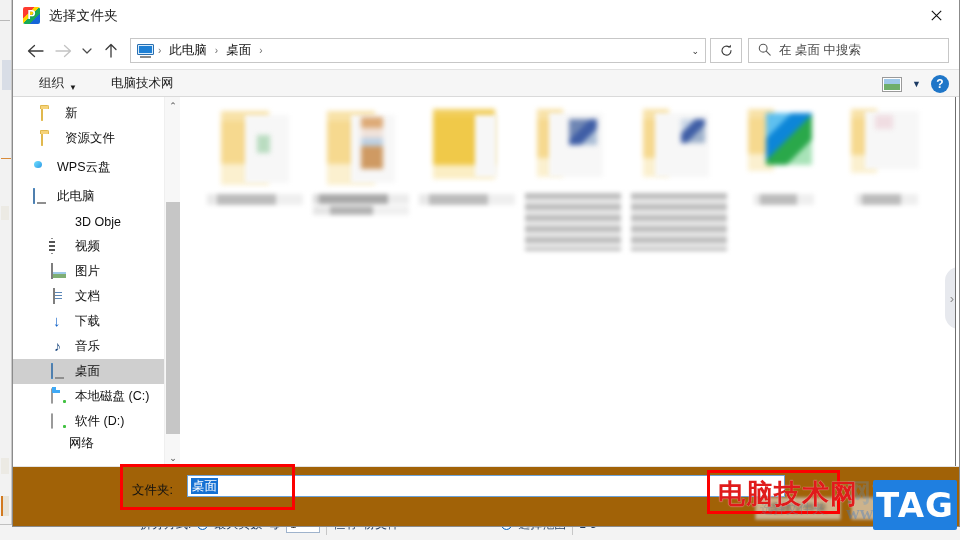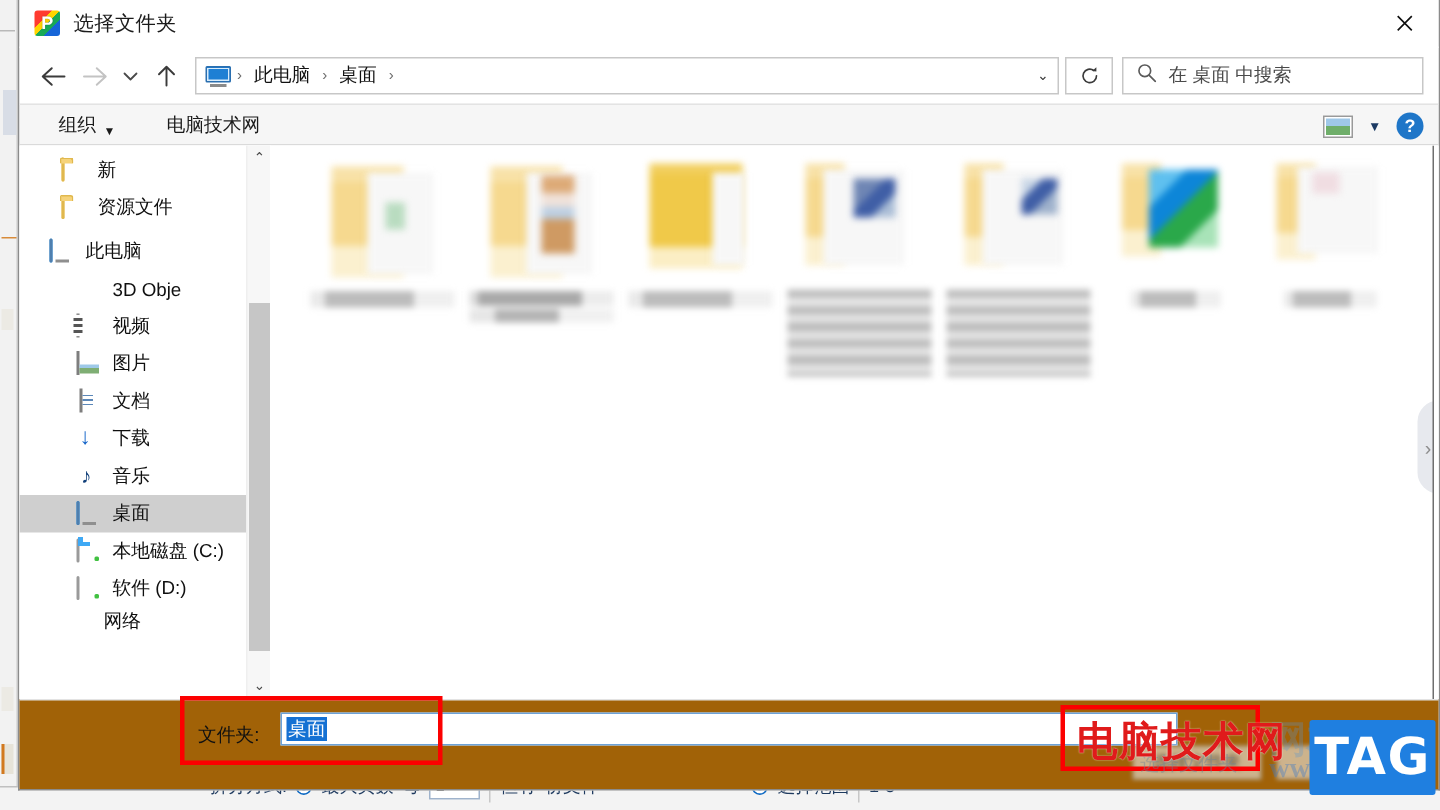--- a/index.html
+++ b/index.html
@@ -534,20 +534,24 @@
           <div class="nav-row indent1">
             <span class="nav-ico"><span class="ic-folder"></span></span>
             <span>新</span>
           </div>
 
           <div class="nav-row indent1">
             <span class="nav-ico"><span class="ic-folder"></span></span>
             <span>资源文件</span>
           </div>
 
+          <div class="nav-row" style="padding-left:20px;margin-top:4px">
+            <span class="nav-ico"><span class="ic-cloud"></span></span>
+            <span>WPS云盘</span>
+          </div>
 
           <div class="nav-row" style="padding-left:20px;margin-top:4px">
             <span class="nav-ico"><span class="ic-monitor"></span></span>
             <span>此电脑</span>
           </div>
 
           <div class="nav-row indent2">
             <span class="nav-ico"><span class="ic-3d"></span></span>
             <span>3D Obje</span>
           </div>

